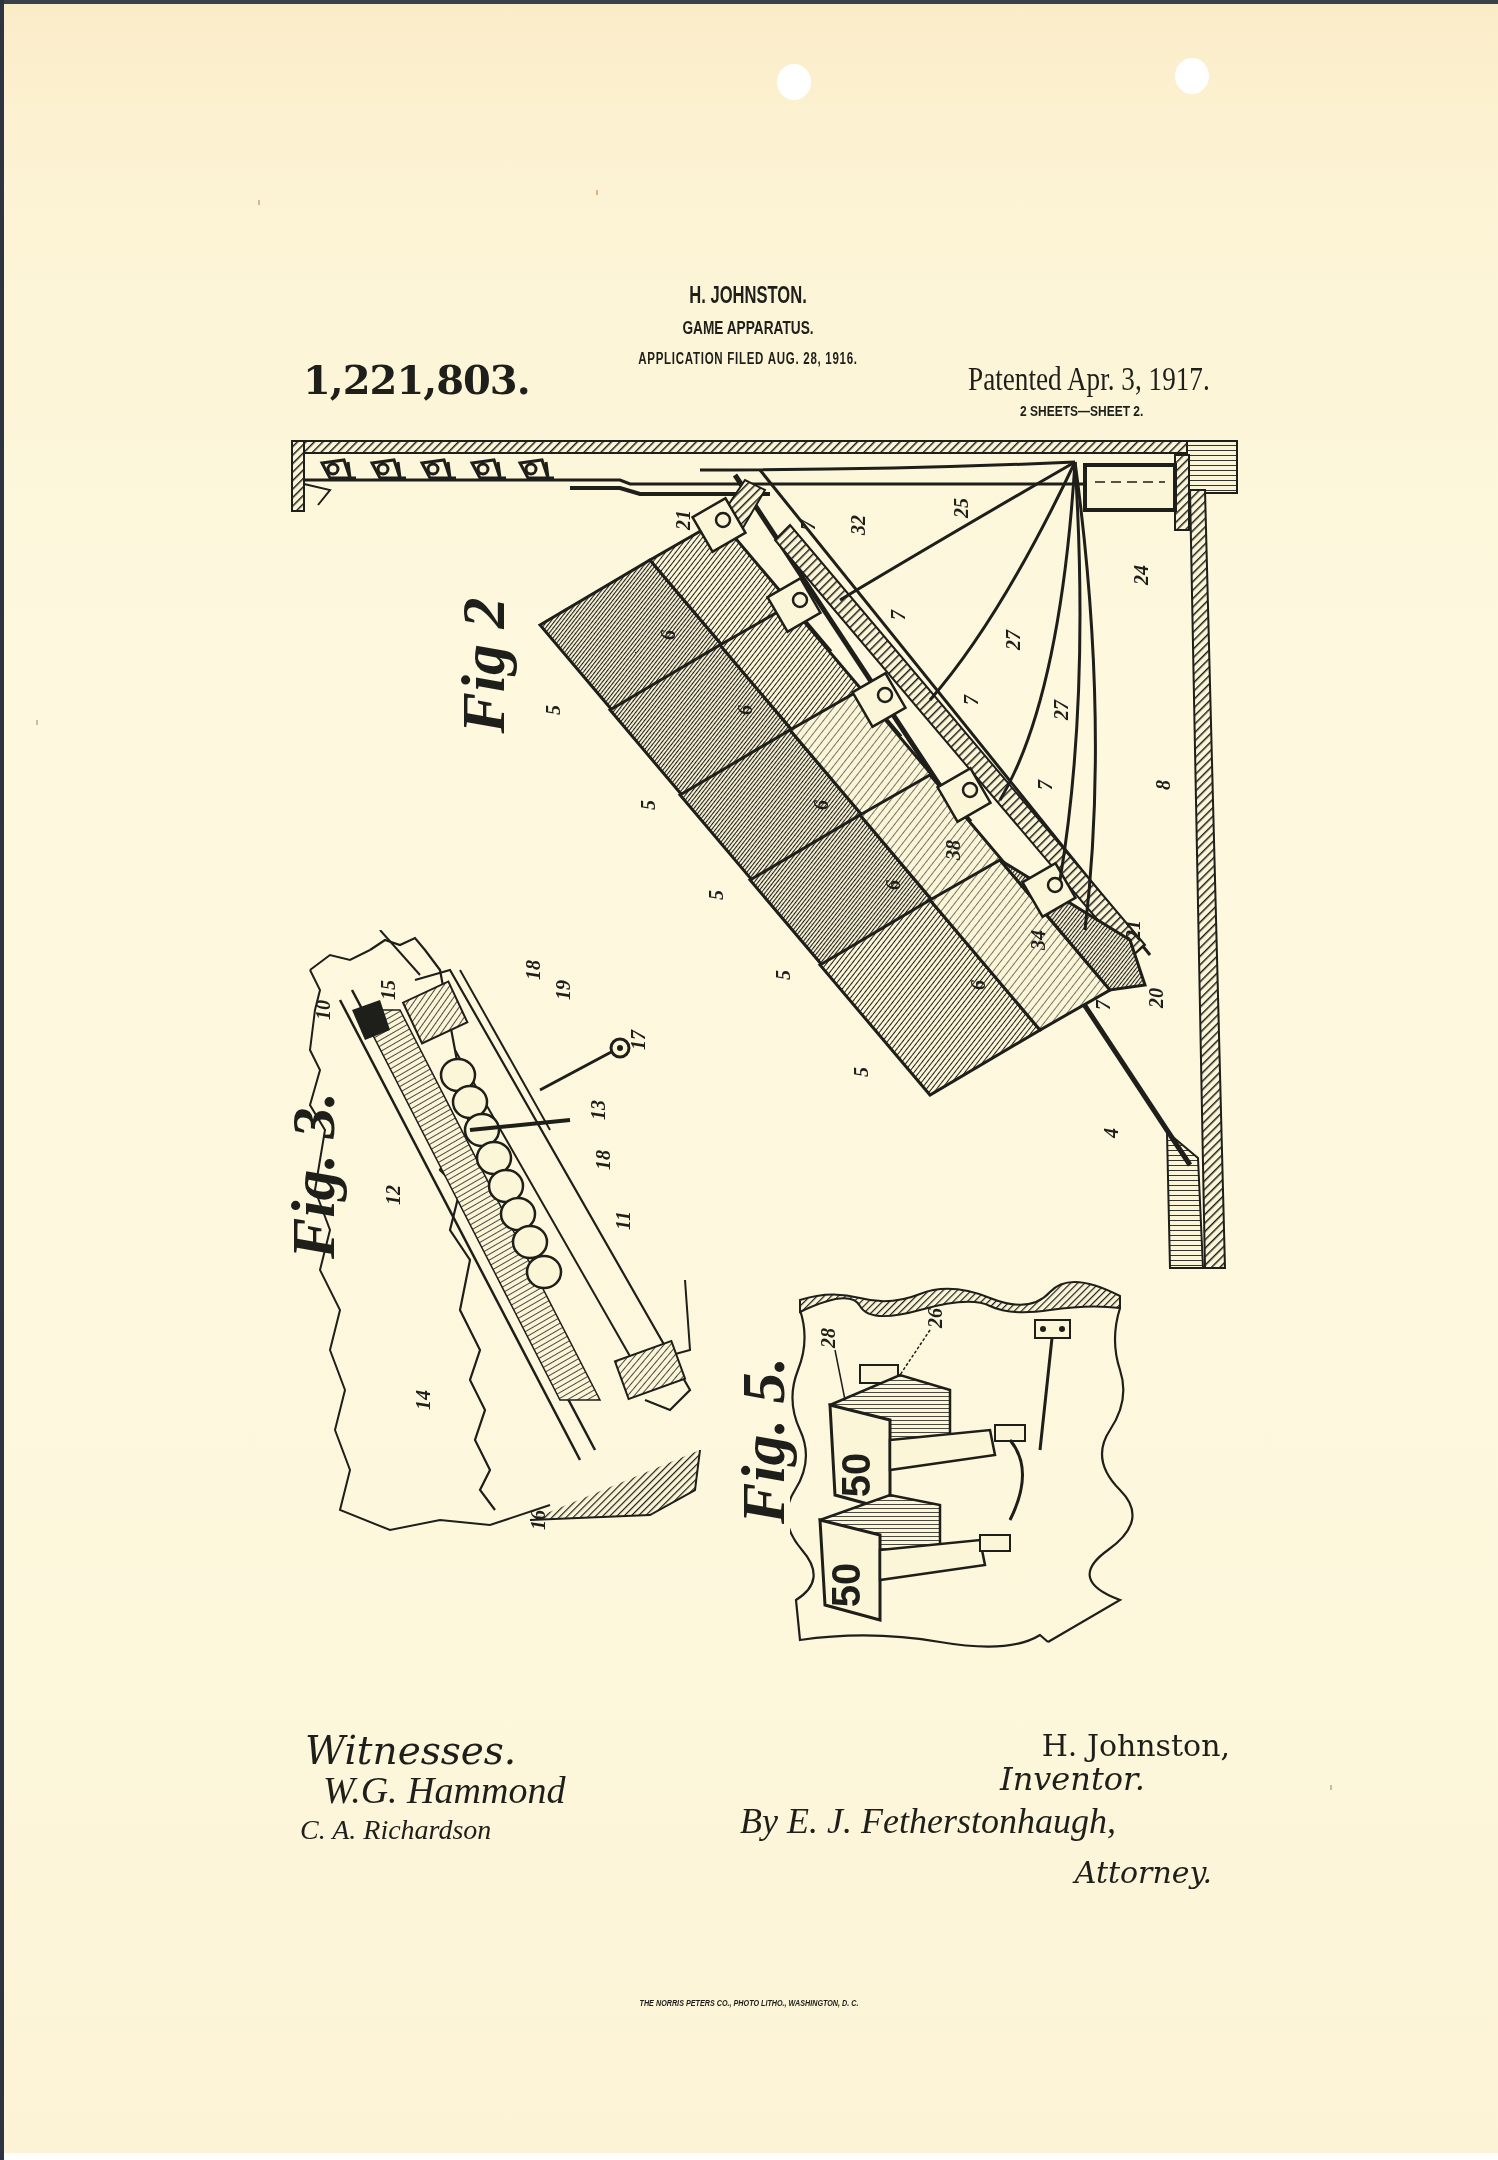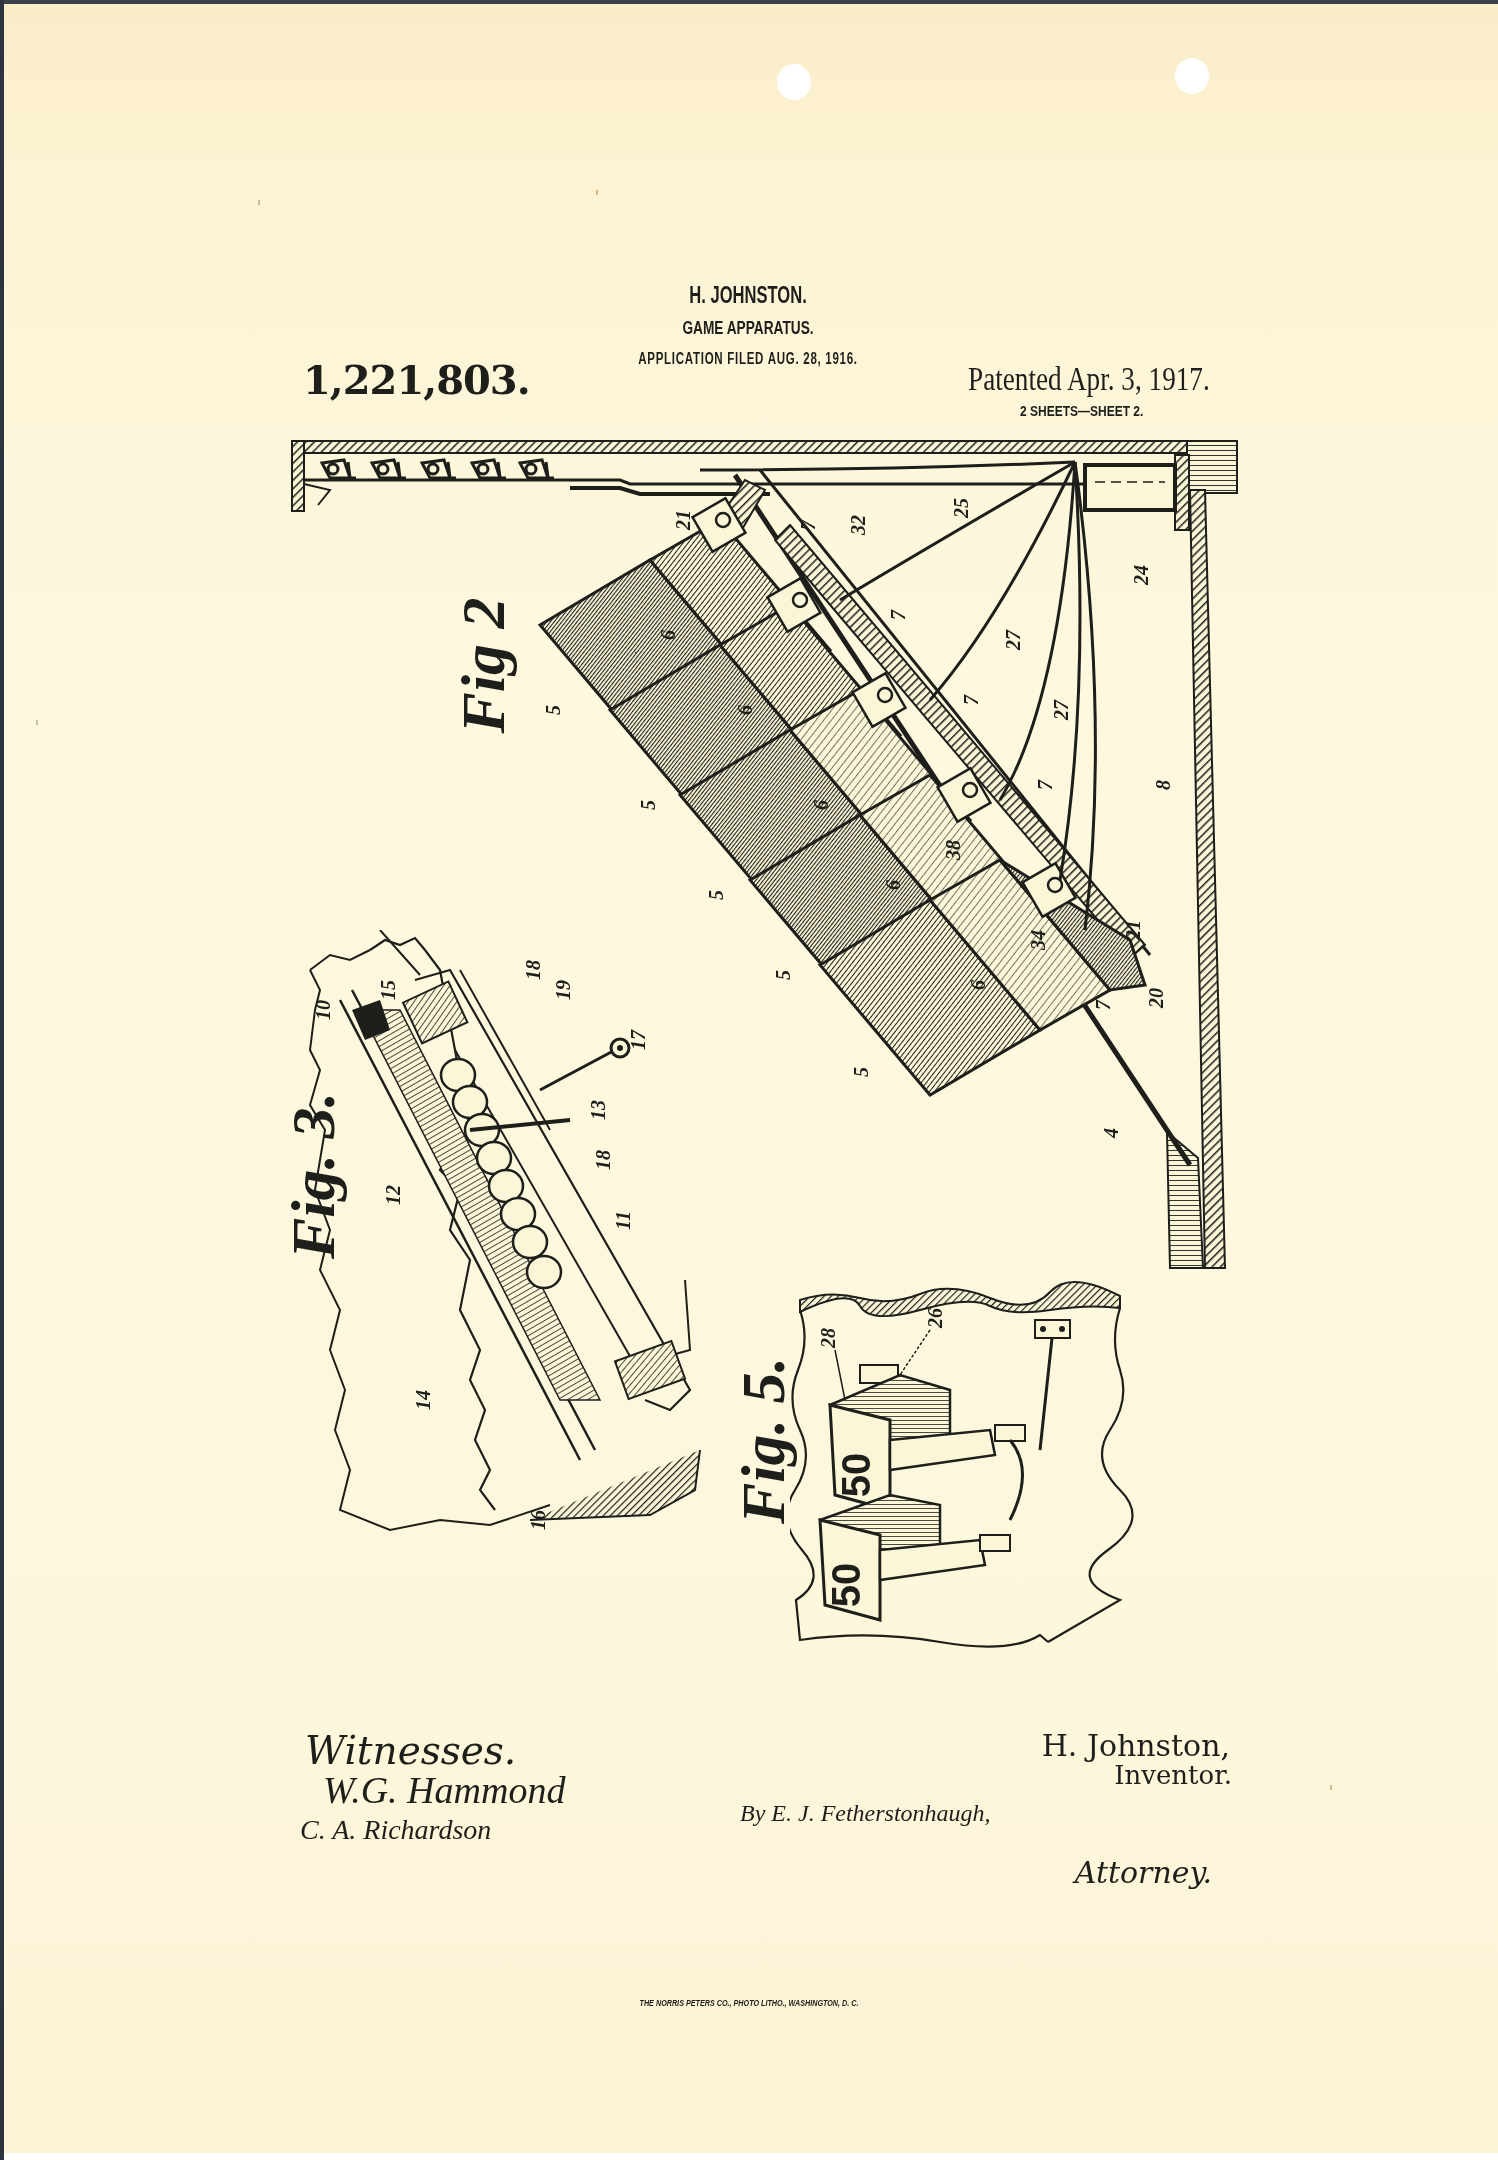--- a/index.html
+++ b/index.html
@@ -17,22 +17,22 @@
   .patno { left:303px; top:356px; font-family:"DejaVu Serif", serif; font-size:40px; font-weight:bold; letter-spacing:-1px; }
   .patdate { left:968px; top:360px; font-family:"Liberation Serif", serif; font-size:34px; transform:scaleX(0.8); transform-origin:left top; }
   .sheets { left:1020px; top:402px; font-size:15px; transform:scaleX(0.8); transform-origin:left top; }
   .fig { position:absolute; }
   .fig-label { position:absolute; font-family:"Liberation Serif", serif; font-style:italic; font-weight:bold; color:#1e1e1a; font-size:62px; transform-origin:center center; white-space:nowrap; }
   .num { font-family:"Liberation Serif", serif; font-style:italic; font-size:20px; fill:#1e1e1a; font-weight:bold; }
   .witnesses { left:305px; top:1728px; font-size:39px; font-style:italic; font-family:"DejaVu Serif", serif; }
   .sig1 { left:298px; top:1768px; font-size:38px; font-family:Liberation Serif, serif; font-style:italic;margin-left:25px; }
   .sig2 { left:300px; top:1814px; font-size:28px; font-family:"Liberation Serif", serif; font-style:italic; }
   .inventor-name { left:990px; top:1728px; width:240px; text-align:right; font-size:30px; font-family:"DejaVu Serif", serif; }
-  .inventor-role { left:1000px; top:1760px; width:232px; text-align:right; font-size:26px; font-family:"DejaVu Serif", serif; }
-  .by { left:740px; top:1800px; font-size:24px; font-family:"Liberation Serif", serif; font-style:italic; }
+  .inventor-role { left:1000px; top:1760px; width:232px; text-align:left; font-size:32px; font-style:italic; font-family:"DejaVu Serif", serif; }
+  .by { left:740px; top:1800px; font-size:36px; font-family:"Liberation Serif", serif; font-style:italic; }
   .attorney-role { left:1000px; top:1844px; width:212px; text-align:right; font-size:30px; font-style:italic; font-family:"DejaVu Serif", serif;margin-top:11px; }
   .footer { left:549px; width:400px; text-align:center; top:1998px; font-size:9px; font-family:"Liberation Sans", sans-serif; font-weight:bold; font-style:italic; transform:scaleX(0.8); }
   .speck { position:absolute; width:2px; height:5px; background:#a89870; opacity:.6; }
 </style>
 </head>
 <body>
 
 <div class="paper"></div>
 <div class="edge-top"></div>
 <div class="edge-left"></div>

